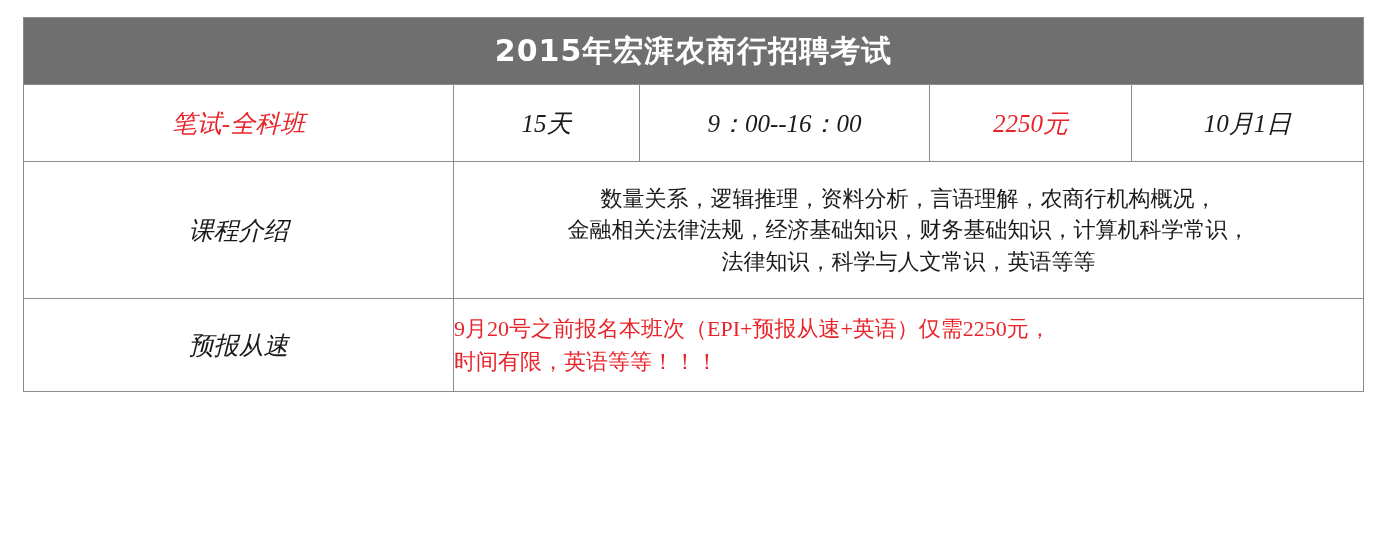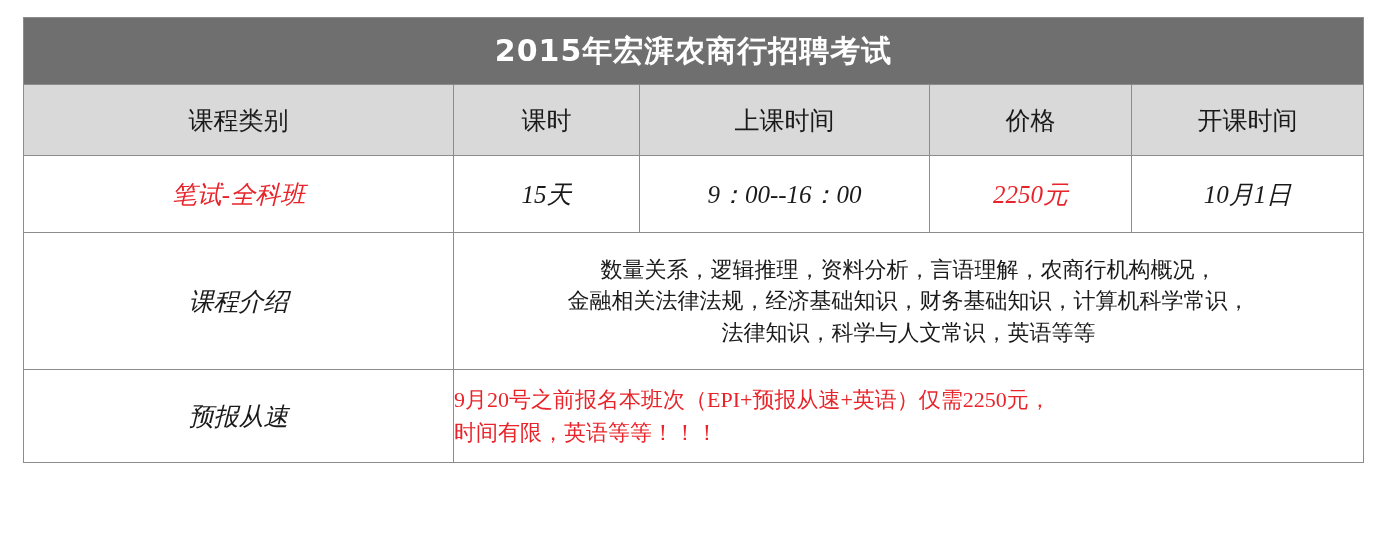--- a/index.html
+++ b/index.html
@@ -110,27 +110,20 @@
       <col class="col-a">
         <col class="col-b">
         <col class="col-c">
         <col class="col-d">
         <col class="col-e">
     </colgroup>
     <tbody>
       <tr>
         <td class="title-cell" colspan="5">2015年宏湃农商行招聘考试</td>
       </tr>
-      <tr>
-        <td class="head-cell">课程类别</td>
-        <td class="head-cell">课时</td>
-        <td class="head-cell">上课时间</td>
-        <td class="head-cell">价格</td>
-        <td class="head-cell">开课时间</td>
-      </tr>
       <tr class="data-row">
         <td class="cell-center red">笔试-全科班</td>
         <td class="cell-center">15天</td>
         <td class="cell-center">9：00--16：00</td>
         <td class="cell-center red">2250元</td>
         <td class="cell-center">10月1日</td>
       </tr>
       <tr class="intro-row">
         <td class="row-label">课程介绍</td>
         <td class="para-cell" colspan="4">

